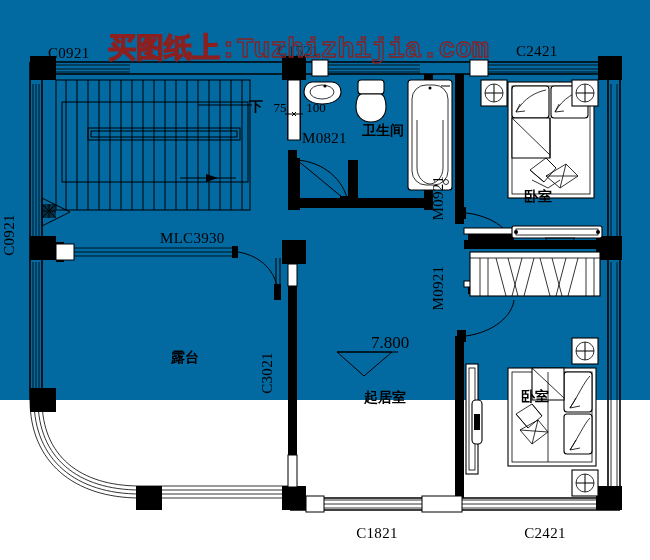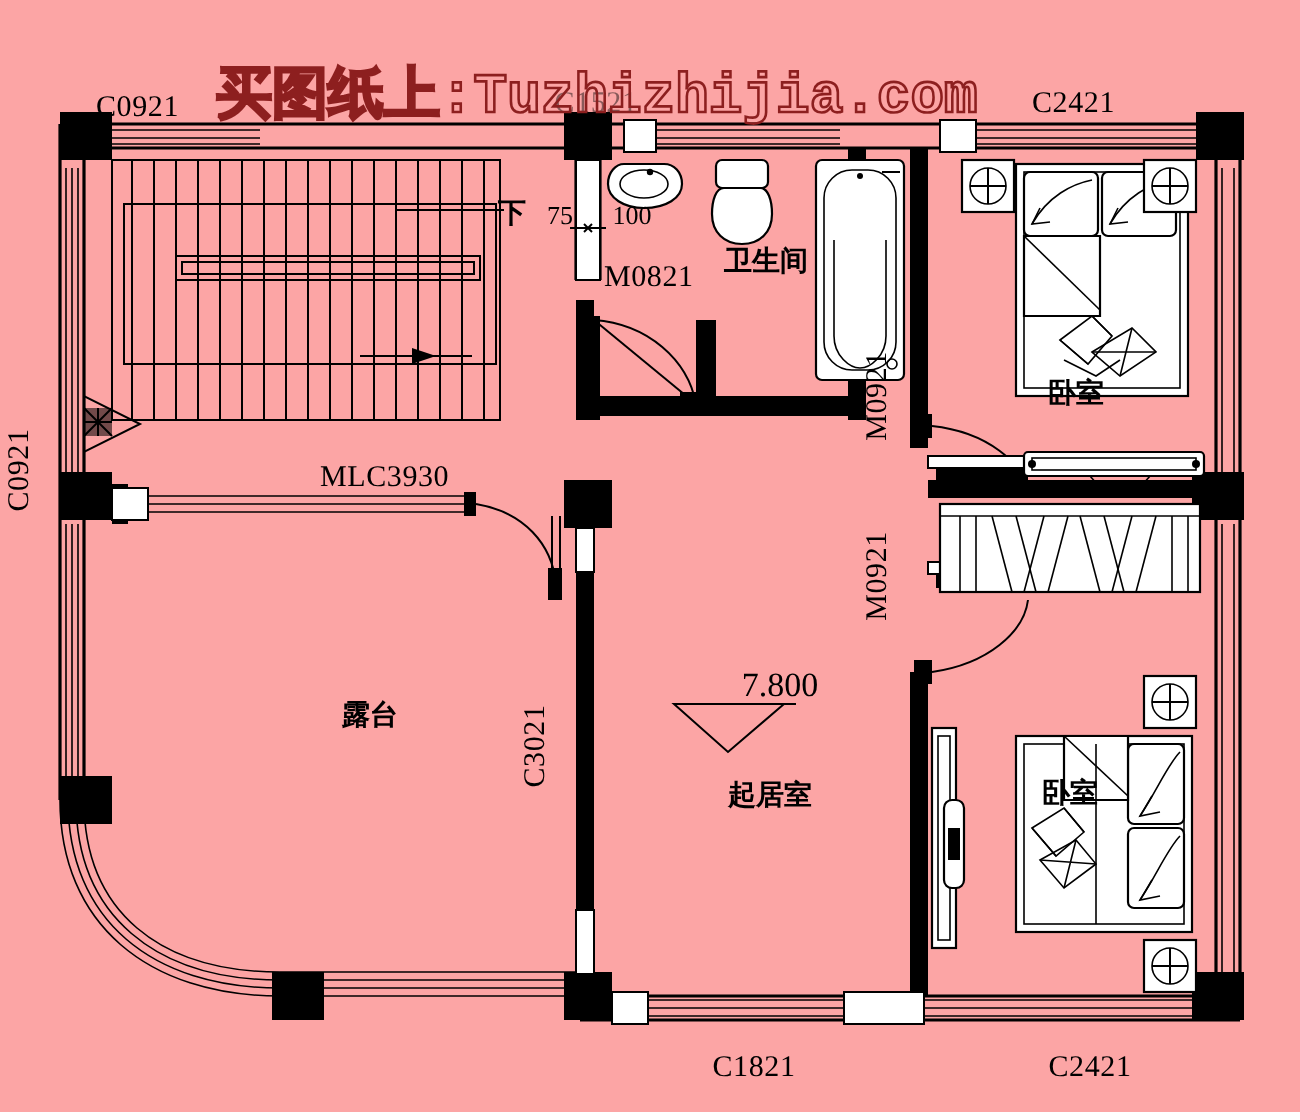--- a/index.html
+++ b/index.html
@@ -10,22 +10,22 @@
   }
   body {
     width: 650px;
     height: 560px;
     overflow: hidden;
     font-family: "Liberation Serif", serif;
   }
   #plan-root {
     position: relative;
     width: 650px;
-    height: 556px;
-    background: #fca5a5;
+    height: 400px;
+    background: #0369a1;
   }
   svg.plan-svg {
     position: absolute;
     left: 0;
     top: 0;
     width: 650px;
     height: 560px;
     display: block;
   }
   .wall       { fill: #000000; }

